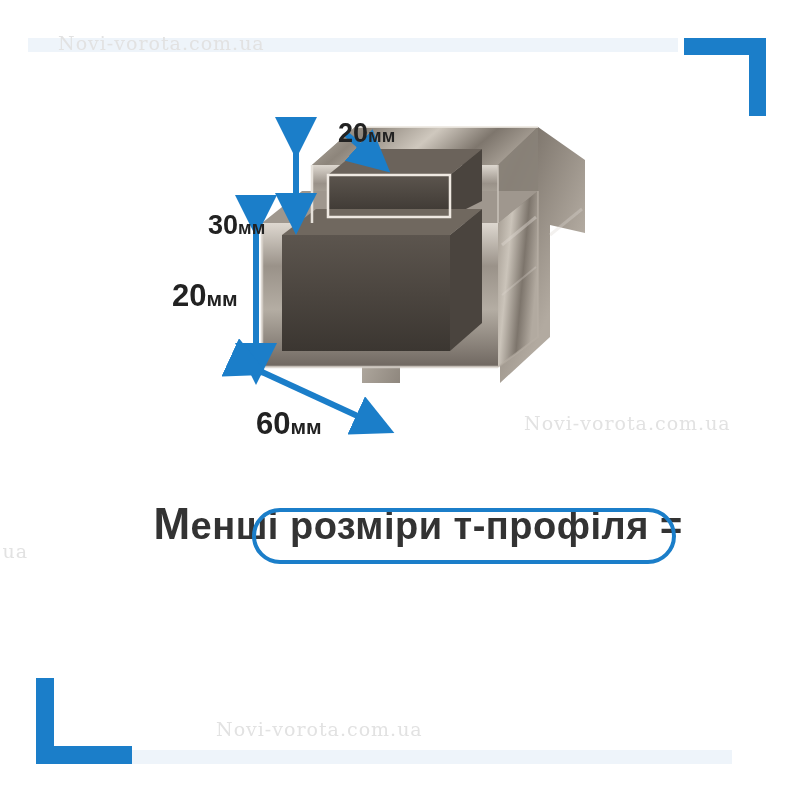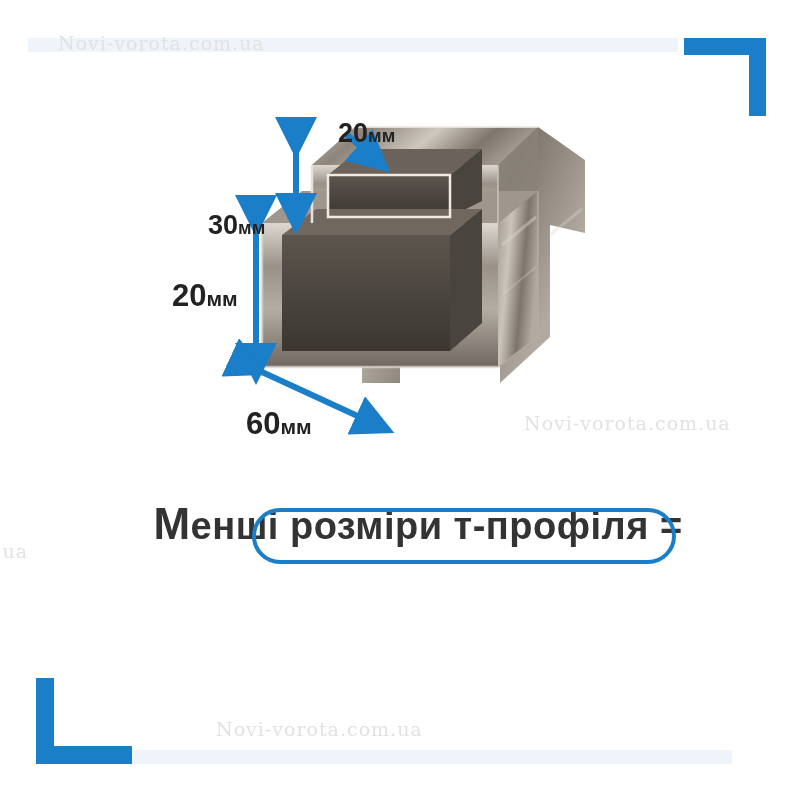--- a/index.html
+++ b/index.html
@@ -110,21 +110,21 @@
     position: absolute;
     color: #222222;
     font-weight: bold;
     white-space: nowrap;
     font-family: "Liberation Sans", sans-serif;
   }
   .dim .unit { font-size: 0.68em; }
   .dim-20 { left: 338px; top: 118px; font-size: 27px; }
   .dim-30 { left: 208px; top: 178px; font-size: 27px; margin-top: 32px; }
   .dim-40 { left: 172px; top: 278px; font-size: 31px; }
-  .dim-60 { left: 246px; top: 406px; font-size: 31px; }
+  .dim-60 { left: 256px; top: 406px; font-size: 31px; }
 
   
   .caption {
     position: absolute;
     left: 18px;
     top: 498px;
     width: 800px;
     text-align: center;
     color: #333333;
     font-family: "Liberation Sans", sans-serif;

